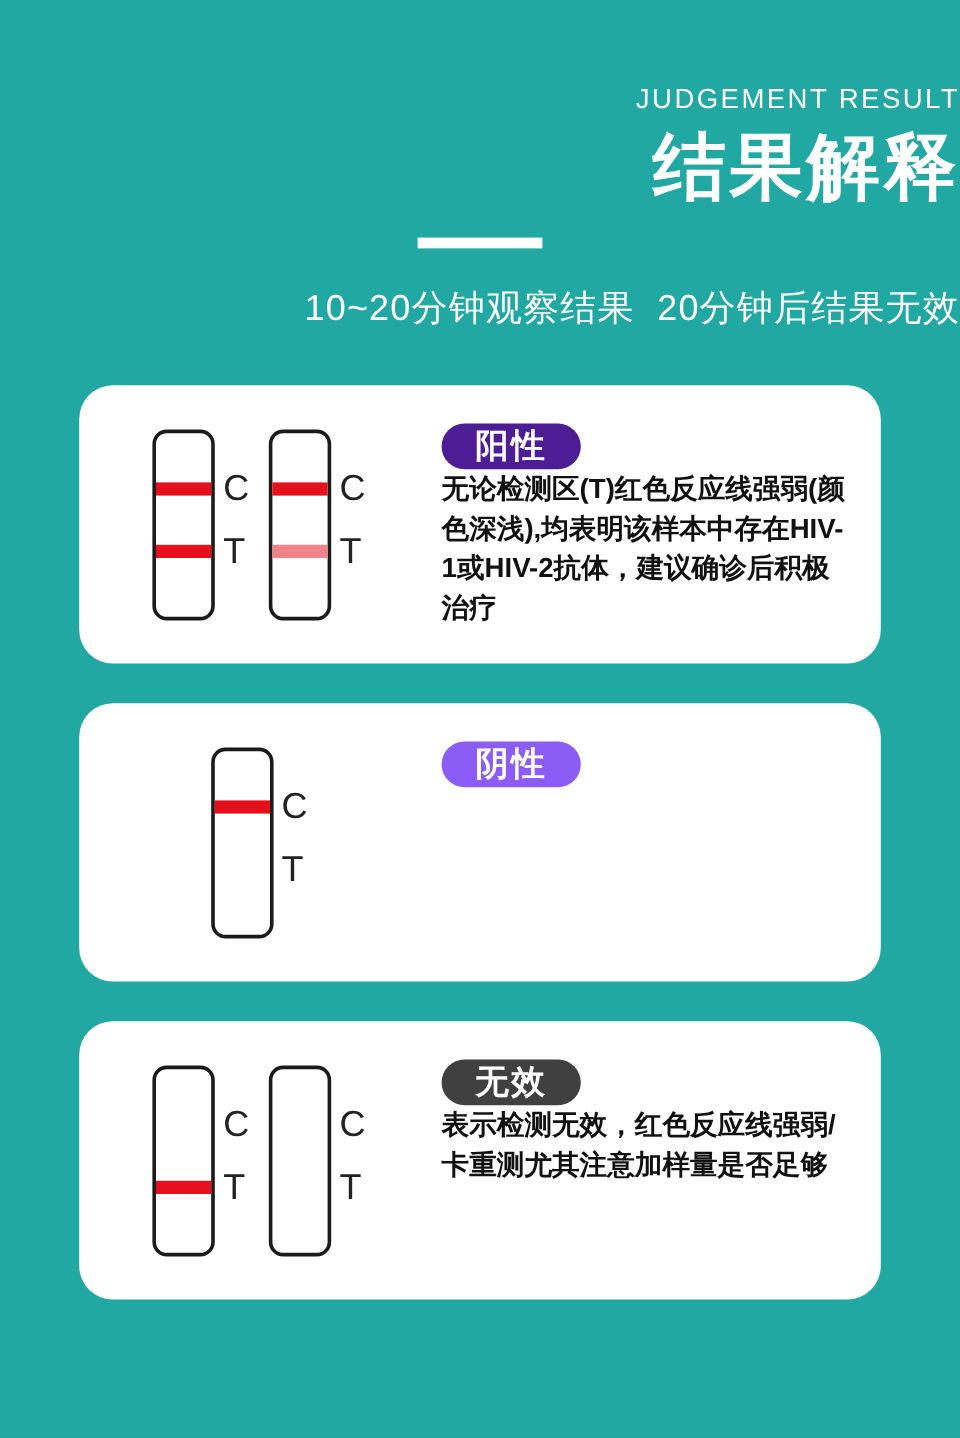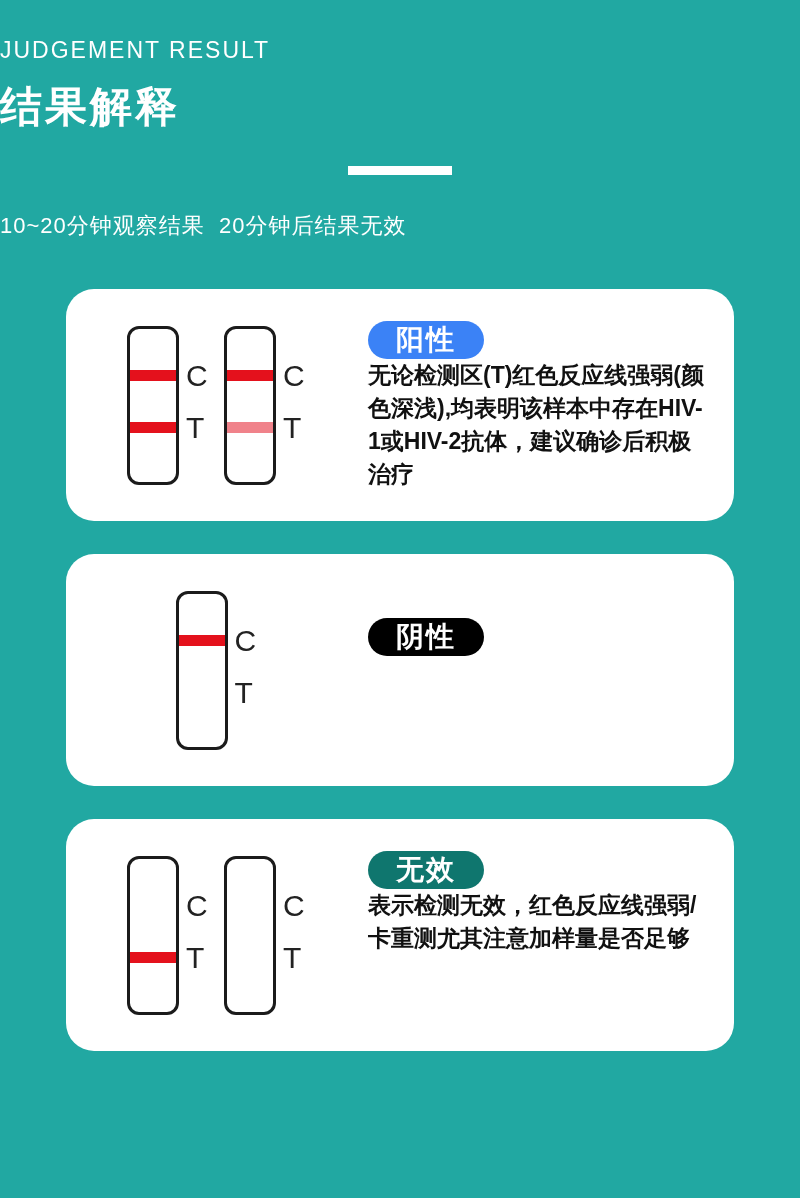--- a/index.html
+++ b/index.html
@@ -6,42 +6,42 @@
   body {
     width: 800px;
     height: 1198px;
     background: #21A8A2;
     font-family: "Liberation Sans", "DejaVu Sans", sans-serif;
     overflow: hidden;
   }
   .page { width: 800px; height: 1198px; position: relative; }
 
   
-  .header { text-align: left; color: #ffffff; padding-top: 36px; }
+  .header { text-align: right; color: #ffffff; padding-top: 68px; }
   .eyebrow {
     font-size: 23px;
     letter-spacing: 2px;
     font-weight: 400;
     line-height: 28px;
   }
   .title {
-    font-size: 42px;
+    font-size: 61px;
     font-weight: 900;
     letter-spacing: 3px;
     line-height: 70px;
     margin-top: 8px;
   }
   .title-divider {
     width: 104px; height: 9px;
     background: #ffffff;
     margin: 24px auto 0 auto;
   }
   .subtitle {
     margin-top: 32px;
-    font-size: 22px;
+    font-size: 30px;
     font-weight: 300;
     letter-spacing: 1px;
     line-height: 38px;
     white-space: pre;
   }
 
   
   .cards { margin-top: 44px; }
   .card {
     width: 668px;
@@ -150,40 +150,40 @@
             <div class="band band-c"></div>
             <div class="band band-t weak"></div>
           </div>
           <div class="strip-labels">
             <span class="lbl lbl-c">C</span>
             <span class="lbl lbl-t">T</span>
           </div>
         </div>
       </div>
       <div class="content">
-        <span class="badge" style="background: #3b82f6;">阳性</span>
+        <span class="badge" style="background: #4c1d95;">阳性</span>
         <div class="desc">无论检测区(T)红色反应线强弱(颜色深浅),均表明该样本中存在HIV-1或HIV-2抗体，建议确诊后积极治疗</div>
       </div>
     </div>
 
     <div class="card">
       <div class="strips-area">
         <div class="strip-group">
           <div class="strip">
             <div class="band band-c"></div>
 
           </div>
           <div class="strip-labels">
             <span class="lbl lbl-c">C</span>
             <span class="lbl lbl-t">T</span>
           </div>
         </div>
       </div>
       <div class="content">
-        <span class="badge" style="background: #000000; margin-top: 32px;">阴性</span>
+        <span class="badge" style="background: #8b5cf6;">阴性</span>
       </div>
     </div>
 
     <div class="card">
       <div class="strips-area">
         <div class="strip-group">
           <div class="strip">
 
             <div class="band band-t"></div>
           </div>
@@ -197,19 +197,19 @@
             
             
           </div>
           <div class="strip-labels">
             <span class="lbl lbl-c">C</span>
             <span class="lbl lbl-t">T</span>
           </div>
         </div>
       </div>
       <div class="content">
-        <span class="badge" style="background: #0f766e;">无效</span>
+        <span class="badge" style="background: #404040;">无效</span>
         <div class="desc">表示检测无效，红色反应线强弱/卡重测尤其注意加样量是否足够</div>
       </div>
     </div>
 
   </div>
 </div>
 
 </body></html>

